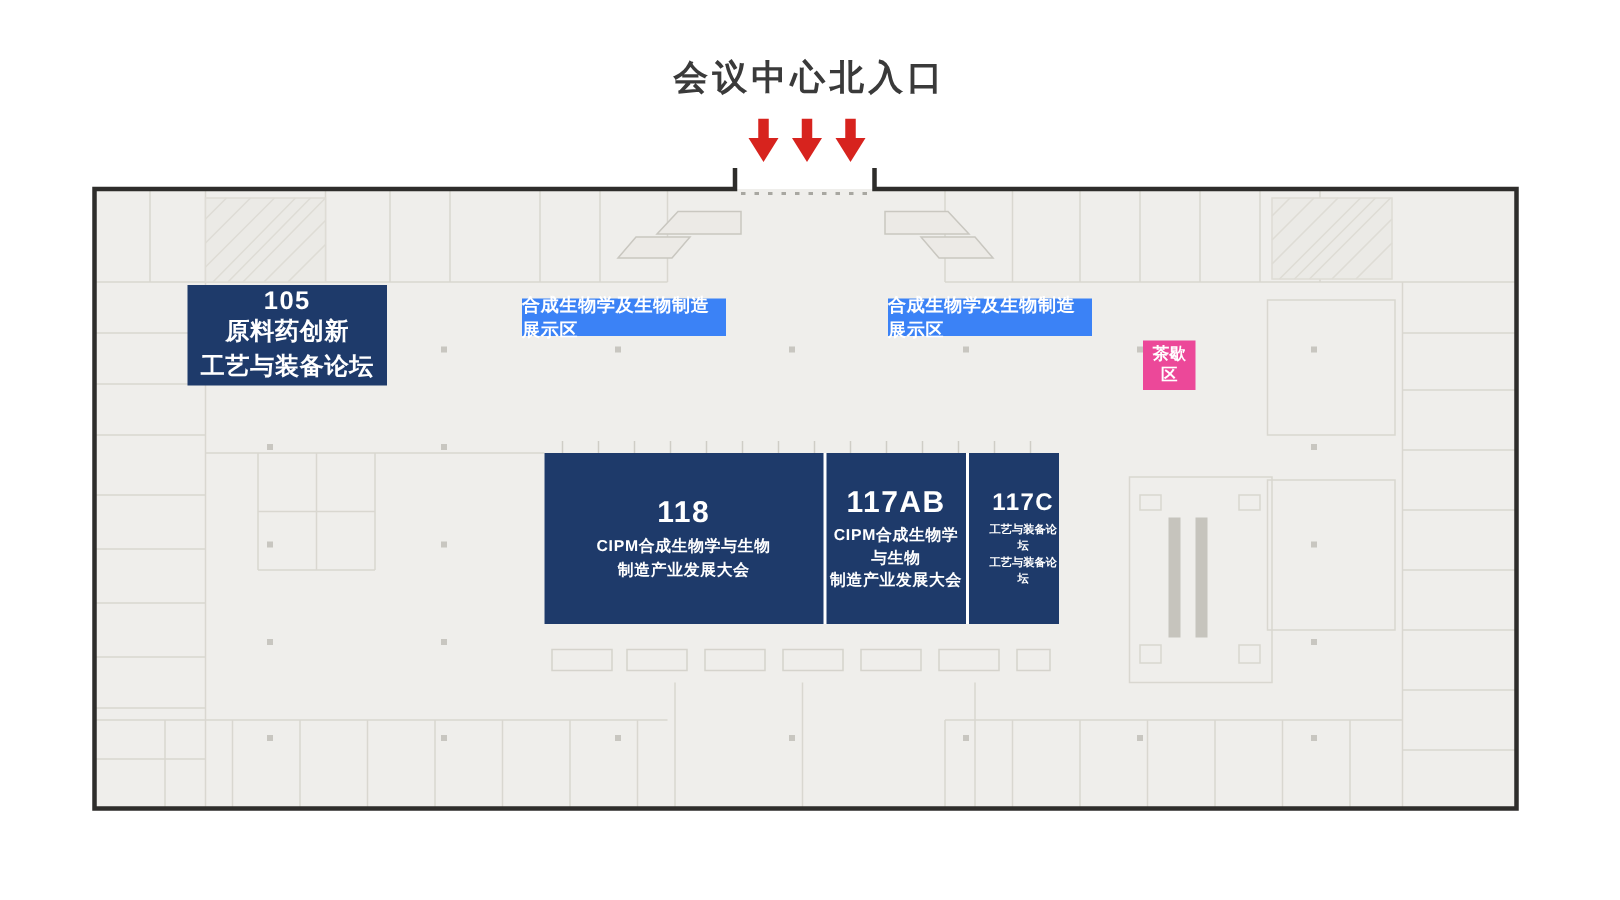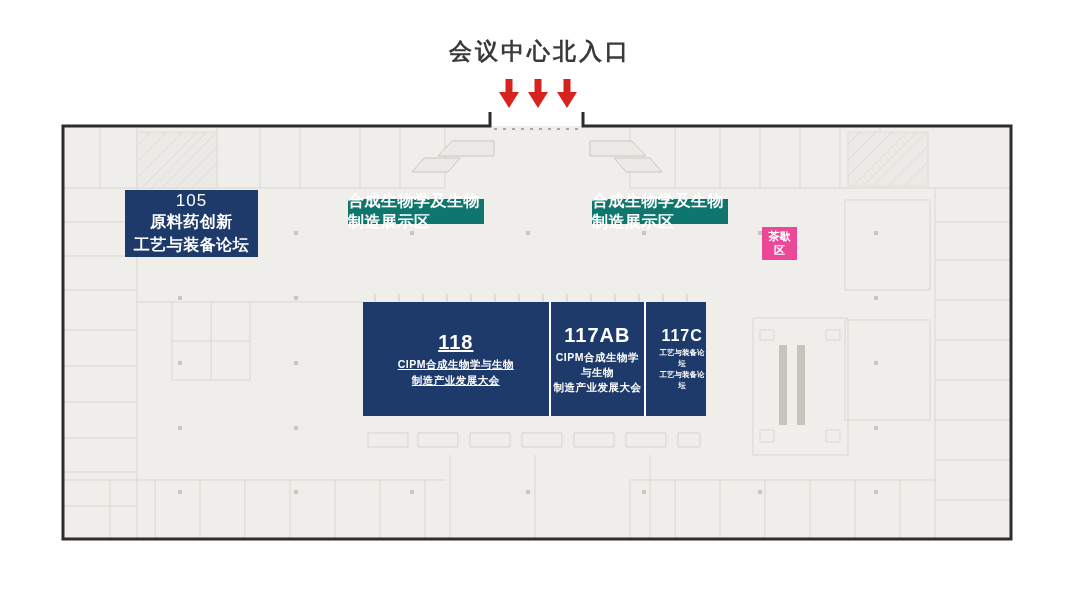--- a/index.html
+++ b/index.html
@@ -6,33 +6,33 @@
   .page{position:relative;width:1080px;height:600px;overflow:hidden;background:#ffffff;
         font-family:"Liberation Sans","DejaVu Sans",sans-serif;}
   .page-title{position:absolute;top:36px;left:0;right:0;text-align:center;
         font-size:23px;font-weight:600;letter-spacing:3px;color:#3a3a3a;}
   .arrows{position:absolute;left:492px;top:79px;width:92px;height:30px;}
   .plan-svg{position:absolute;left:0;top:0;width:1080px;height:600px;}
   .overlay{position:absolute;display:flex;flex-direction:column;align-items:center;
         justify-content:center;text-align:center;color:#ffffff;box-sizing:border-box;}
   .navy{background:#1e3a6a;}
   .room-105{left:125px;top:190px;width:133px;height:67px;}
-  .room-num{font-size:17px;font-weight:400;letter-spacing:1px;line-height:1.15;}
+  .room-num{font-size:17px;font-weight:700;letter-spacing:1px;line-height:1.15;}
   .room-line{font-size:16px;font-weight:600;line-height:1.45;letter-spacing:0.5px;}
-  .banner{position:absolute;background:#0f766e;color:#fff;font-size:16px;font-weight:700;
+  .banner{position:absolute;background:#3b82f6;color:#fff;font-size:12px;font-weight:700;
         display:flex;align-items:center;justify-content:center;letter-spacing:0.5px;}
   .banner-1{left:348px;top:199px;width:136px;height:25px;}
   .banner-2{left:592px;top:199px;width:136px;height:25px;}
   .tea{left:762px;top:227px;width:35px;height:33px;background:#ec4899;
         font-size:11px;font-weight:700;line-height:1.2;}
   .hall-block{position:absolute;left:363px;top:302px;width:343px;height:114px;
         display:flex;gap:2px;background:#ffffff;}
   .hall{display:flex;flex-direction:column;align-items:center;justify-content:center;
         text-align:center;color:#fff;background:#1e3a6a;}
-  .hall-118{width:202px;text-decoration:underline;}
+  .hall-118{width:202px;}
   .hall-117ab{width:102px;}
   .hall-117c{width:52px;padding-left:12px;}
   .hall-num{font-size:20px;font-weight:600;letter-spacing:1px;line-height:1.2;margin-bottom:3px;}
   .hall-117c .hall-num{font-size:16px;}
   .hall-line{font-size:10.5px;font-weight:600;line-height:1.45;letter-spacing:0.5px;}
   .hall-117c .hall-line{font-size:7.5px;letter-spacing:0;}
 </style>
 </head>
 <body>
 

